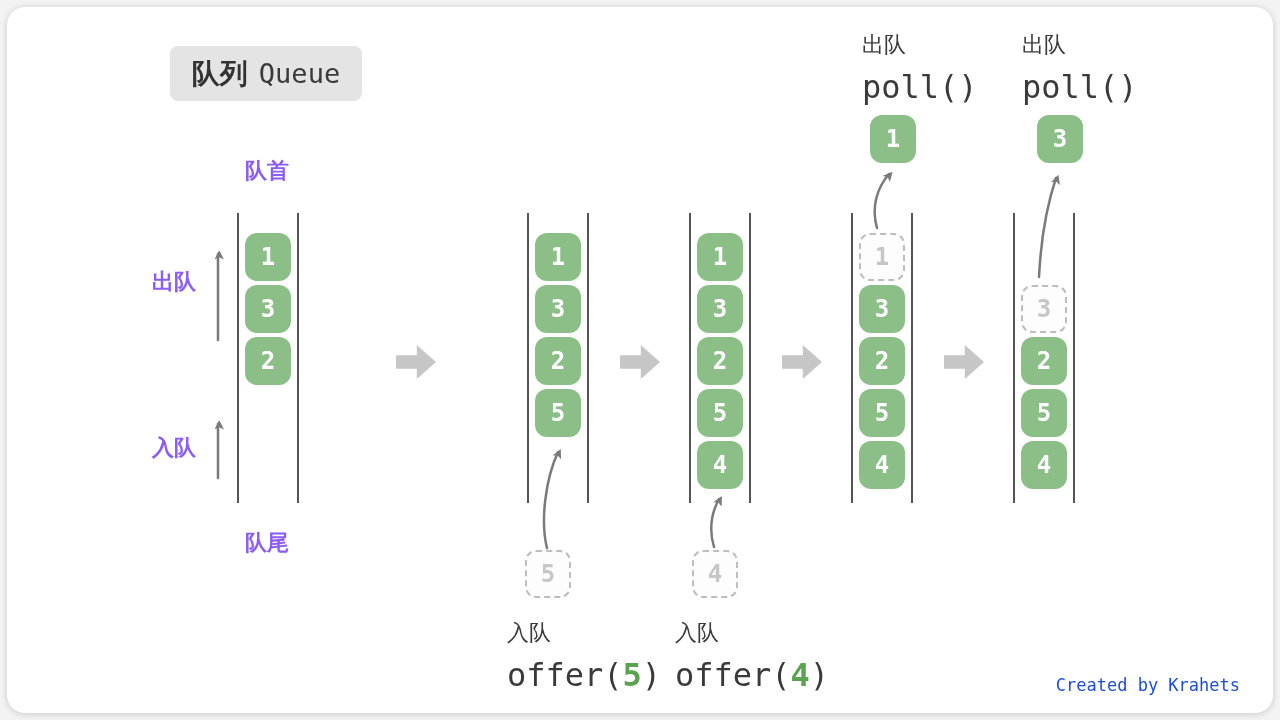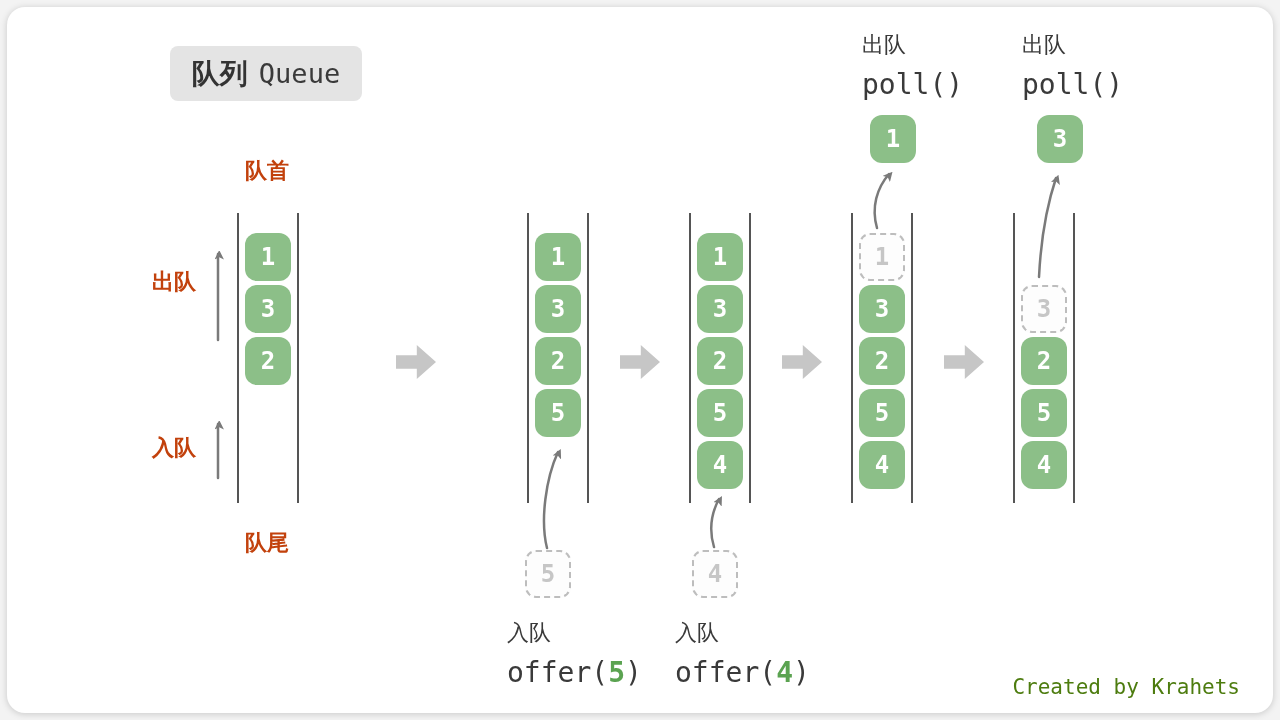--- a/index.html
+++ b/index.html
@@ -17,21 +17,21 @@
   }
   .overlay{position:absolute;left:0;top:0;pointer-events:none;}
   .title-badge{
     position:absolute;left:170px;top:46px;width:192px;height:55px;
     background:#e4e4e4;border-radius:8px;
     display:flex;align-items:center;justify-content:center;gap:11px;
   }
   .title-zh{font-size:28px;font-weight:bold;color:#333333;}
   .title-en{font-family:"DejaVu Sans Mono",monospace;font-size:27px;color:#3a3a3a;}
   .side-label{
-    position:absolute;font-size:22px;font-weight:bold;color:#c2410c;white-space:nowrap;
+    position:absolute;font-size:22px;font-weight:bold;color:#8b5cf6;white-space:nowrap;
   }
   .rails{
     position:absolute;width:62px;height:290px;top:213px;
     border-left:2px solid #555555;border-right:2px solid #555555;
     box-sizing:border-box;
   }
   .qbox{
     position:absolute;width:46px;height:48px;border-radius:12px;
     background:#8cbf88;color:#ffffff;
     font-family:"DejaVu Sans Mono",monospace;font-size:24px;font-weight:bold;
@@ -42,27 +42,27 @@
     background:#fdfdfd;border:2px dashed #bdbdbd;color:#c6c6c6;
     border-radius:11px;
   }
   .block-arrow{
     position:absolute;width:40px;height:34px;background:#c6c6c6;
     clip-path:polygon(0% 30%,52% 30%,52% 0%,100% 50%,52% 100%,52% 70%,0% 70%);
   }
   .op-label{position:absolute;white-space:nowrap;}
   .op-zh{font-size:22px;color:#3a3a3a;display:block;margin-bottom:8px;}
   .op-code{
-    font-family:"DejaVu Sans Mono",monospace;font-size:28px;color:#3a3a3a;
+    font-family:"DejaVu Sans Mono",monospace;font-size:32px;color:#3a3a3a;
     font-weight:500;display:block;
   }
   .op-arg{color:#5ba351;font-weight:bold;}
   .watermark{
     position:absolute;right:40px;top:675px;
-    font-family:"DejaVu Sans Mono",monospace;font-size:21px;color:#4d7c0f;
+    font-family:"DejaVu Sans Mono",monospace;font-size:17px;color:#1d4ed8;
   }
 </style>
 </head>
 <body>
 
 <div class="canvas">
   <div class="card"></div>
 
   <svg class="overlay" width="1280" height="720">
     <defs>

